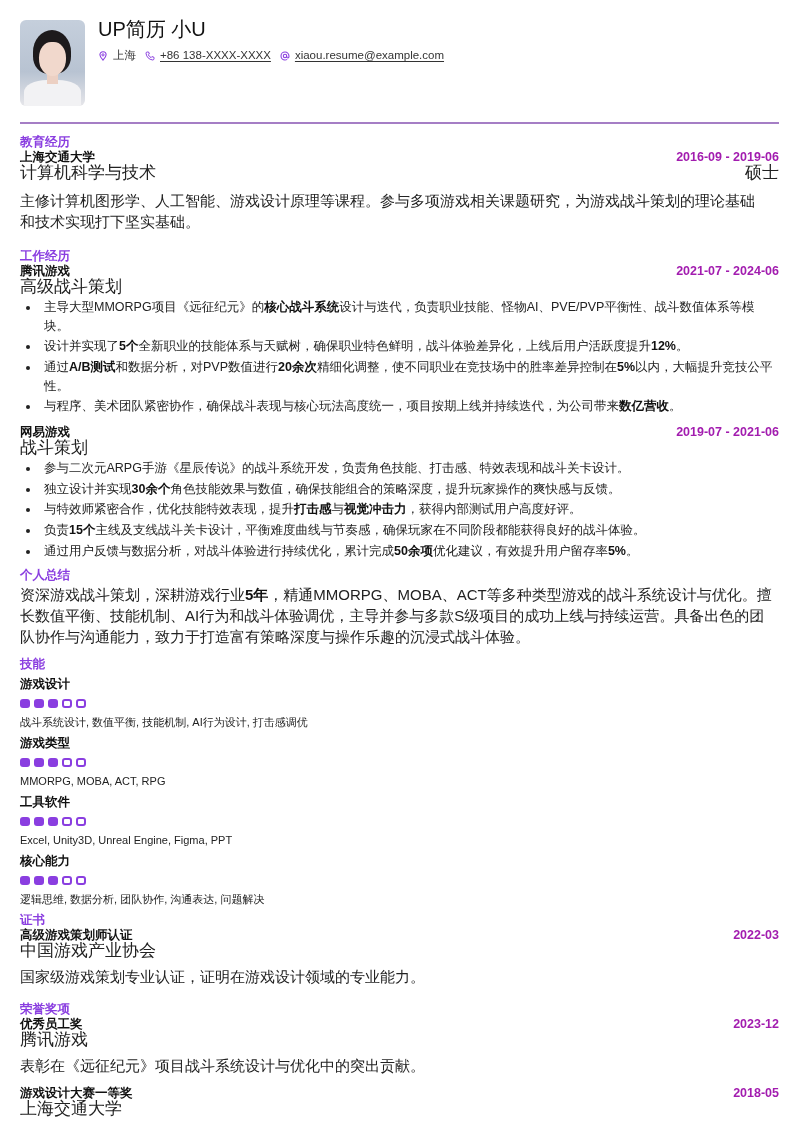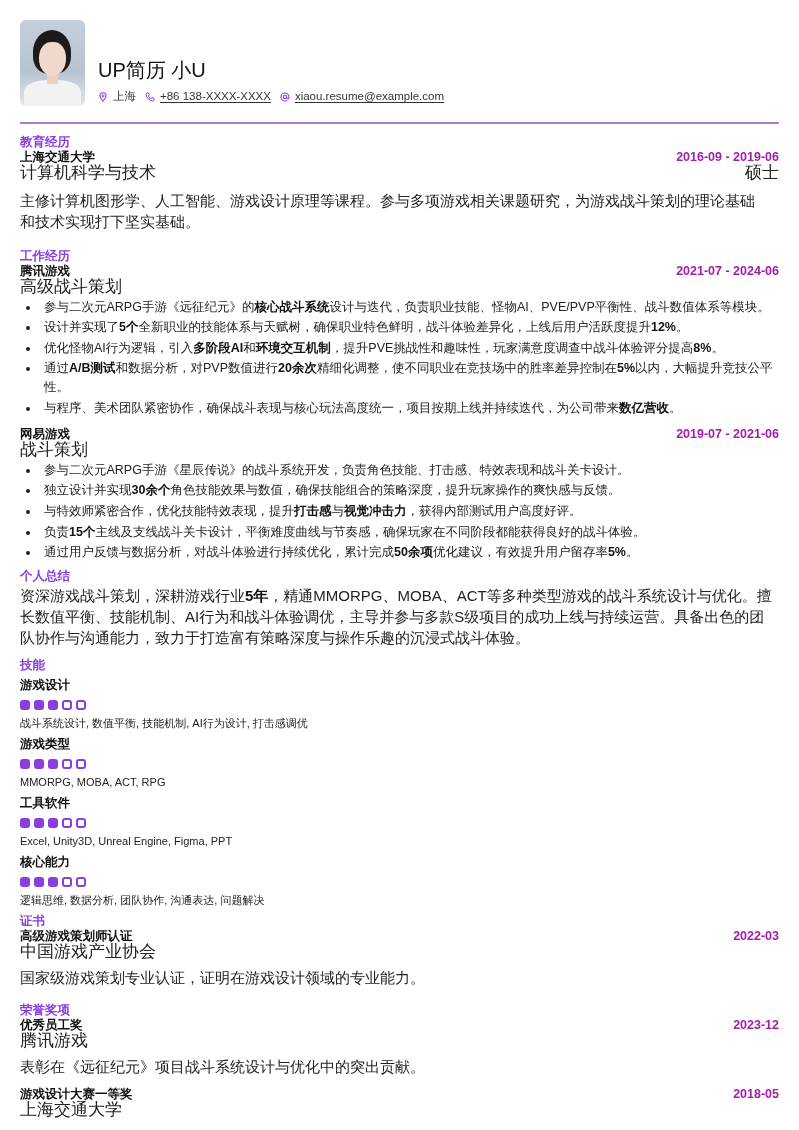--- a/index.html
+++ b/index.html
@@ -6,21 +6,21 @@
     html, body { width: 799px; height: 1130px; overflow: hidden; background: #ffffff; }
     body {
       font-family: "Liberation Sans", "DejaVu Sans", sans-serif;
       color: #222222;
       font-size: 13px;
       line-height: 1.55;
     }
     .page { position: relative; padding: 20px 20px 0 20px; width: 799px; }
 
     
-    .header { display: flex; align-items: flex-end; height: 86px; }
+    .header { display: flex; align-items: flex-start; height: 86px; }
     .avatar {
       width: 65px; height: 86px; border-radius: 6px; overflow: hidden;
       background: linear-gradient(180deg, #c5cfdc 0%, #b8c3d2 60%, #e6e6ea 100%);
       position: relative; flex-shrink: 0;
     }
     .avatar .hair {
       position: absolute; left: 13px; top: 10px; width: 38px; height: 44px;
       background: #1d1a1c; border-radius: 50% 50% 40% 40%;
     }
     .avatar .face {
@@ -132,23 +132,22 @@
     <div class="section-title">工作经历</div>
     <div class="entry">
       <div class="entry-head">
         <span class="entry-title">腾讯游戏</span>
         <span class="entry-date">2021-07 - 2024-06</span>
       </div>
       <div class="entry-sub">
           <span>高级战斗策划</span>
         </div>
       <ul class="bullets">
-          <li><span>参与二次元ARPG手游《远征纪元》的</span><b>核心战斗系统</b><span>设计与迭代，负责职业技能、怪物AI、PVE/PVP平衡性、战斗数值体系等模块。</span></li>
+          <li><span>主导大型MMORPG项目《远征纪元》的</span><b>核心战斗系统</b><span>设计与迭代，负责职业技能、怪物AI、PVE/PVP平衡性、战斗数值体系等模块。</span></li>
           <li><span>设计并实现了</span><b>5个</b><span>全新职业的技能体系与天赋树，确保职业特色鲜明，战斗体验差异化，上线后用户活跃度提升</span><b>12%</b><span>。</span></li>
-          <li><span>优化怪物AI行为逻辑，引入</span><b>多阶段AI</b><span>和</span><b>环境交互机制</b><span>，提升PVE挑战性和趣味性，玩家满意度调查中战斗体验评分提高</span><b>8%</b><span>。</span></li>
           <li><span>通过</span><b>A/B测试</b><span>和数据分析，对PVP数值进行</span><b>20余次</b><span>精细化调整，使不同职业在竞技场中的胜率差异控制在</span><b>5%</b><span>以内，大幅提升竞技公平性。</span></li>
           <li><span>与程序、美术团队紧密协作，确保战斗表现与核心玩法高度统一，项目按期上线并持续迭代，为公司带来</span><b>数亿营收</b><span>。</span></li>
         </ul>
     </div>
     <div class="entry" style="margin-top:9px;">
       <div class="entry-head">
         <span class="entry-title">网易游戏</span>
         <span class="entry-date">2019-07 - 2021-06</span>
       </div>
       <div class="entry-sub">

